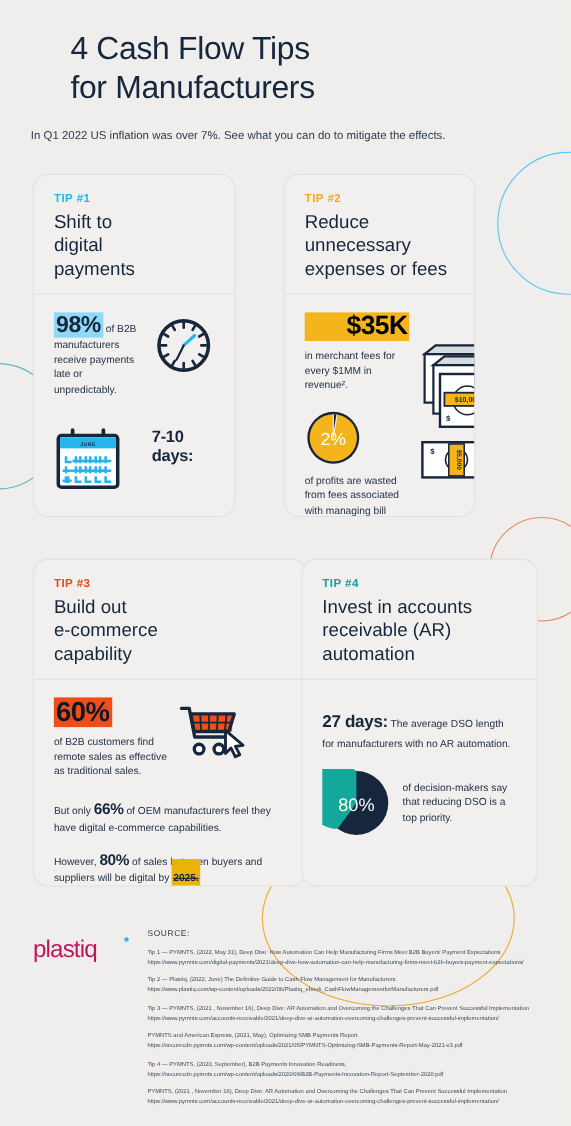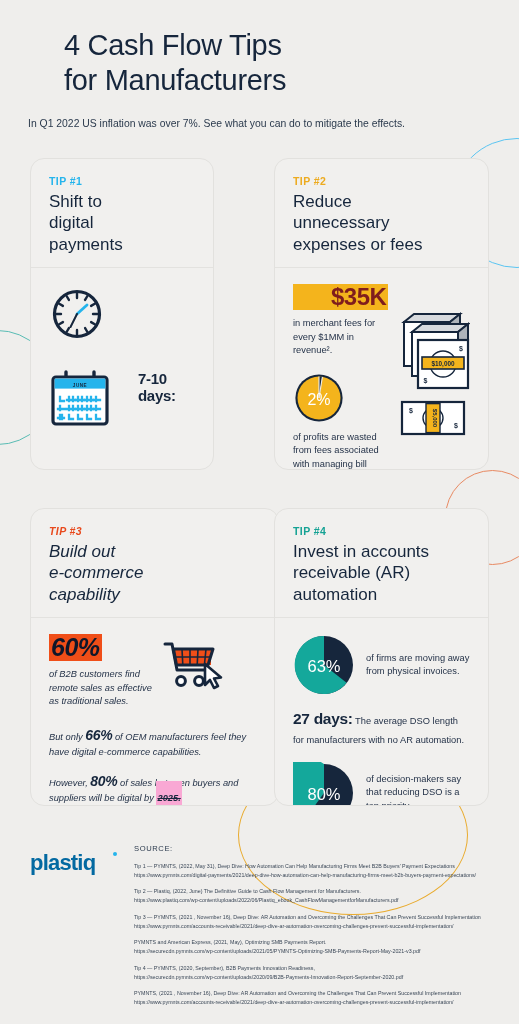--- a/index.html
+++ b/index.html
@@ -63,22 +63,22 @@
 
   
   .card {
     position: absolute;
     background: #f1f0ee;
     border: 1px solid #e2e1de;
     border-radius: 14px;
     overflow: hidden;
   }
   #card-1 { left: 30px;  top: 158px; width: 184px; height: 312px; }
-  #card-2 { left: 274px; top: 158px; width: 215px; height: 312px; }
-  #card-3 { left: 30px;  top: 508px; width: 249px; height: 298px; font-style: italic; }
+  #card-2 { left: 258px; top: 158px; width: 174px; height: 312px; }
+  #card-3 { left: 30px;  top: 508px; width: 249px; height: 298px; }
   #card-4 { left: 274px; top: 508px; width: 215px; height: 298px; }
 
   .card-head { padding: 16px 18px 12px 18px; border-bottom: 1px solid #e3e2df; }
   .tip-label {
     font-size: 10.5px;
     font-weight: 700;
     letter-spacing: 0.4px;
     margin-bottom: 4px;
   }
   .tip-label.blue   { color: #25b4ec; }
@@ -97,44 +97,44 @@
 
   .big-hl {
     display: inline-block;
     font-size: 21px;
     font-weight: 700;
     line-height: 1;
     padding: 1px 2px;
     letter-spacing: -0.5px;
   }
   .hl-blue   { background: #8fd9f7; color: #16263c; }
-  .hl-yellow { background: #f4b41c; color: #7f1d1d; padding-left: 38px; }
+  .hl-yellow { background: #f4b41c; color: #000000; padding-left: 38px; }
   .hl-orange { background: #f04e18; color: #0f172a; }
 
   .lead { font-size: 15px; font-weight: 700; color: #16263c; letter-spacing: -0.3px; }
   .inline-num { font-size: 14px; font-weight: 700; color: #16263c; letter-spacing: -0.3px; }
   .strike-2025 {
-    background: #f9a8d4;
+    background: #eab308;
     color: #16263c;
     font-weight: 700;
     text-decoration: line-through;
     padding: 12px 1px;
     font-size: 9.3px;
   }
 
   .para { font-size: 9.3px; line-height: 1.5; color: #253349; margin-top: 11px; }
 
   
   #footer { position: absolute; left: 30px; top: 836px; right: 14px; }
   #logo-wrap { position: absolute; left: 0; top: 14px; width: 96px; }
   #logo-text {
     font-size: 22px;
-    font-weight: 700;
+    font-weight: 400;
     letter-spacing: -0.8px;
-    color: #0369a1;
+    color: #be185d;
     position: relative;
     display: inline-block;
   }
   #logo-dot {
     position: absolute;
     width: 4px; height: 4px; border-radius: 50%;
     background: #25b4ec;
     right: 9px; top: 2px;
   }
   #sources { position: absolute; left: 104px; top: 8px; right: 0; }
@@ -174,20 +174,25 @@
   <div class="card" id="card-1">
     <div class="card-head">
       <div class="tip-label blue">TIP #1</div>
       <div class="tip-title">Shift to
 digital
 payments</div>
     </div>
     <div class="card-body">
 
       <div style="display:flex; align-items:flex-start; gap:10px;">
+        <div style="flex:1 1 auto; max-width:112px;">
+          <div class="stat-text">
+            <span class="big-hl hl-blue">98%</span><span> of B2B manufacturers receive payments late or unpredictably.</span>
+          </div>
+        </div>
         <div style="flex:0 0 auto; padding-top:2px;">
           <svg class="icon" width="56" height="56" viewBox="0 0 56 56">
             <circle cx="28" cy="28" r="22.5" fill="none" stroke="#16263c" stroke-width="3.2"></circle>
             <g stroke="#16263c" stroke-width="2.4" stroke-linecap="round">
               <line x1="28" y1="7.5" x2="28" y2="12"></line>
               <line x1="28" y1="44" x2="28" y2="48.5"></line>
               <line x1="7.5" y1="28" x2="12" y2="28"></line>
               <line x1="44" y1="28" x2="48.5" y2="28"></line>
               <line x1="38.25" y1="10.25" x2="36.1" y2="13.9"></line>
               <line x1="17.75" y1="45.75" x2="19.9" y2="42.1"></line>
@@ -357,30 +362,20 @@
 
   <div class="card" id="card-4">
     <div class="card-head">
       <div class="tip-label teal">TIP #4</div>
       <div class="tip-title">Invest in accounts
 receivable (AR)
 automation</div>
     </div>
     <div class="card-body">
 
-      <div style="display:flex; gap:11px; align-items:center;">
-        <div style="flex:0 0 auto;">
-          <svg class="icon" width="62" height="62" viewBox="0 0 62 62">
-            <circle cx="31" cy="31" r="29" fill="#16263c"></circle>
-            <path d="M31 31 L31 2 A29 29 0 1 0 53.6 48.8 Z" fill="#14a89b"></path>
-            <text x="31" y="38" font-family="Liberation Sans, sans-serif" font-size="16.5" font-weight="400" fill="#ffffff" text-anchor="middle">63%</text>
-          </svg>
-        </div>
-        <div class="stat-text" style="flex:1 1 auto;">of firms are moving away from physical invoices.</div>
-      </div>
 
       <div style="margin-top:14px;">
         <span class="lead" style="font-size:15.5px;">27 days:</span><span class="stat-text"> The average DSO length for manufacturers with no AR automation.</span>
       </div>
 
       <div style="display:flex; gap:11px; align-items:center; margin-top:15px;">
         <div style="flex:0 0 auto;">
           <svg class="icon" width="62" height="62" viewBox="0 0 62 62">
             <circle cx="31" cy="31" r="29" fill="#16263c"></circle>
             <path d="M31 31 L31 2 A29 29 0 1 0 13.96 54.47 Z" fill="#14a89b"></path>

